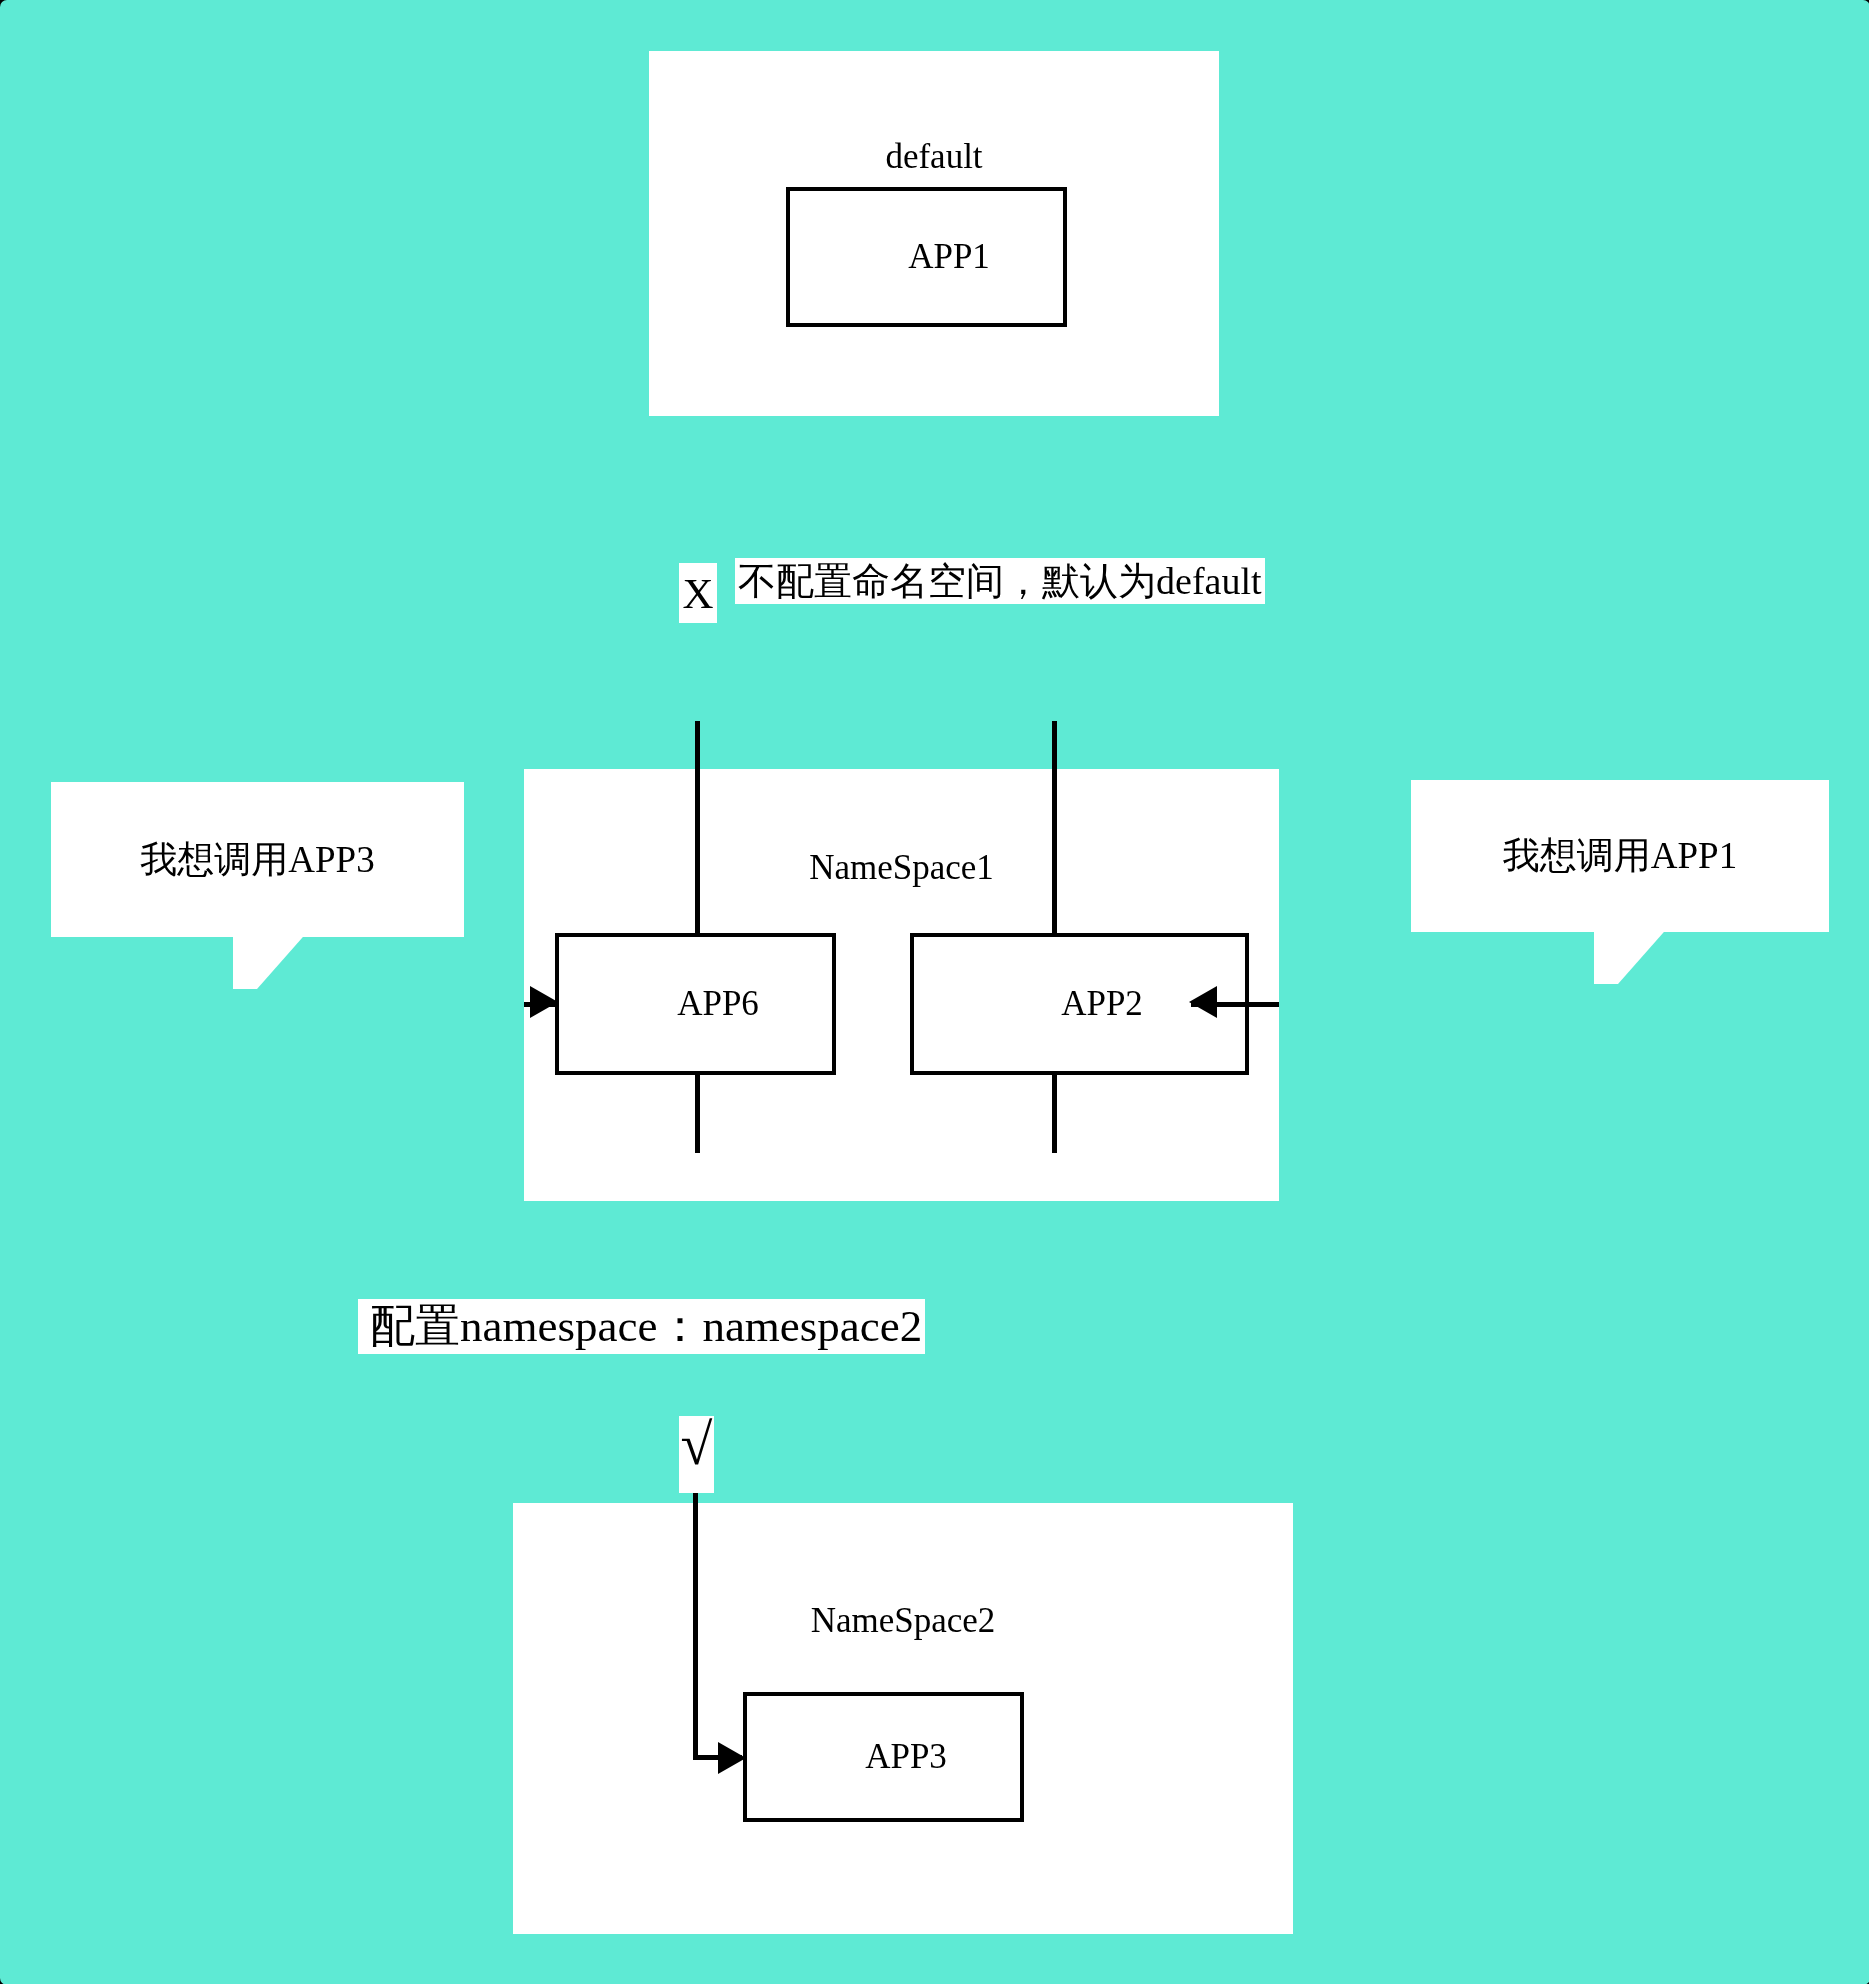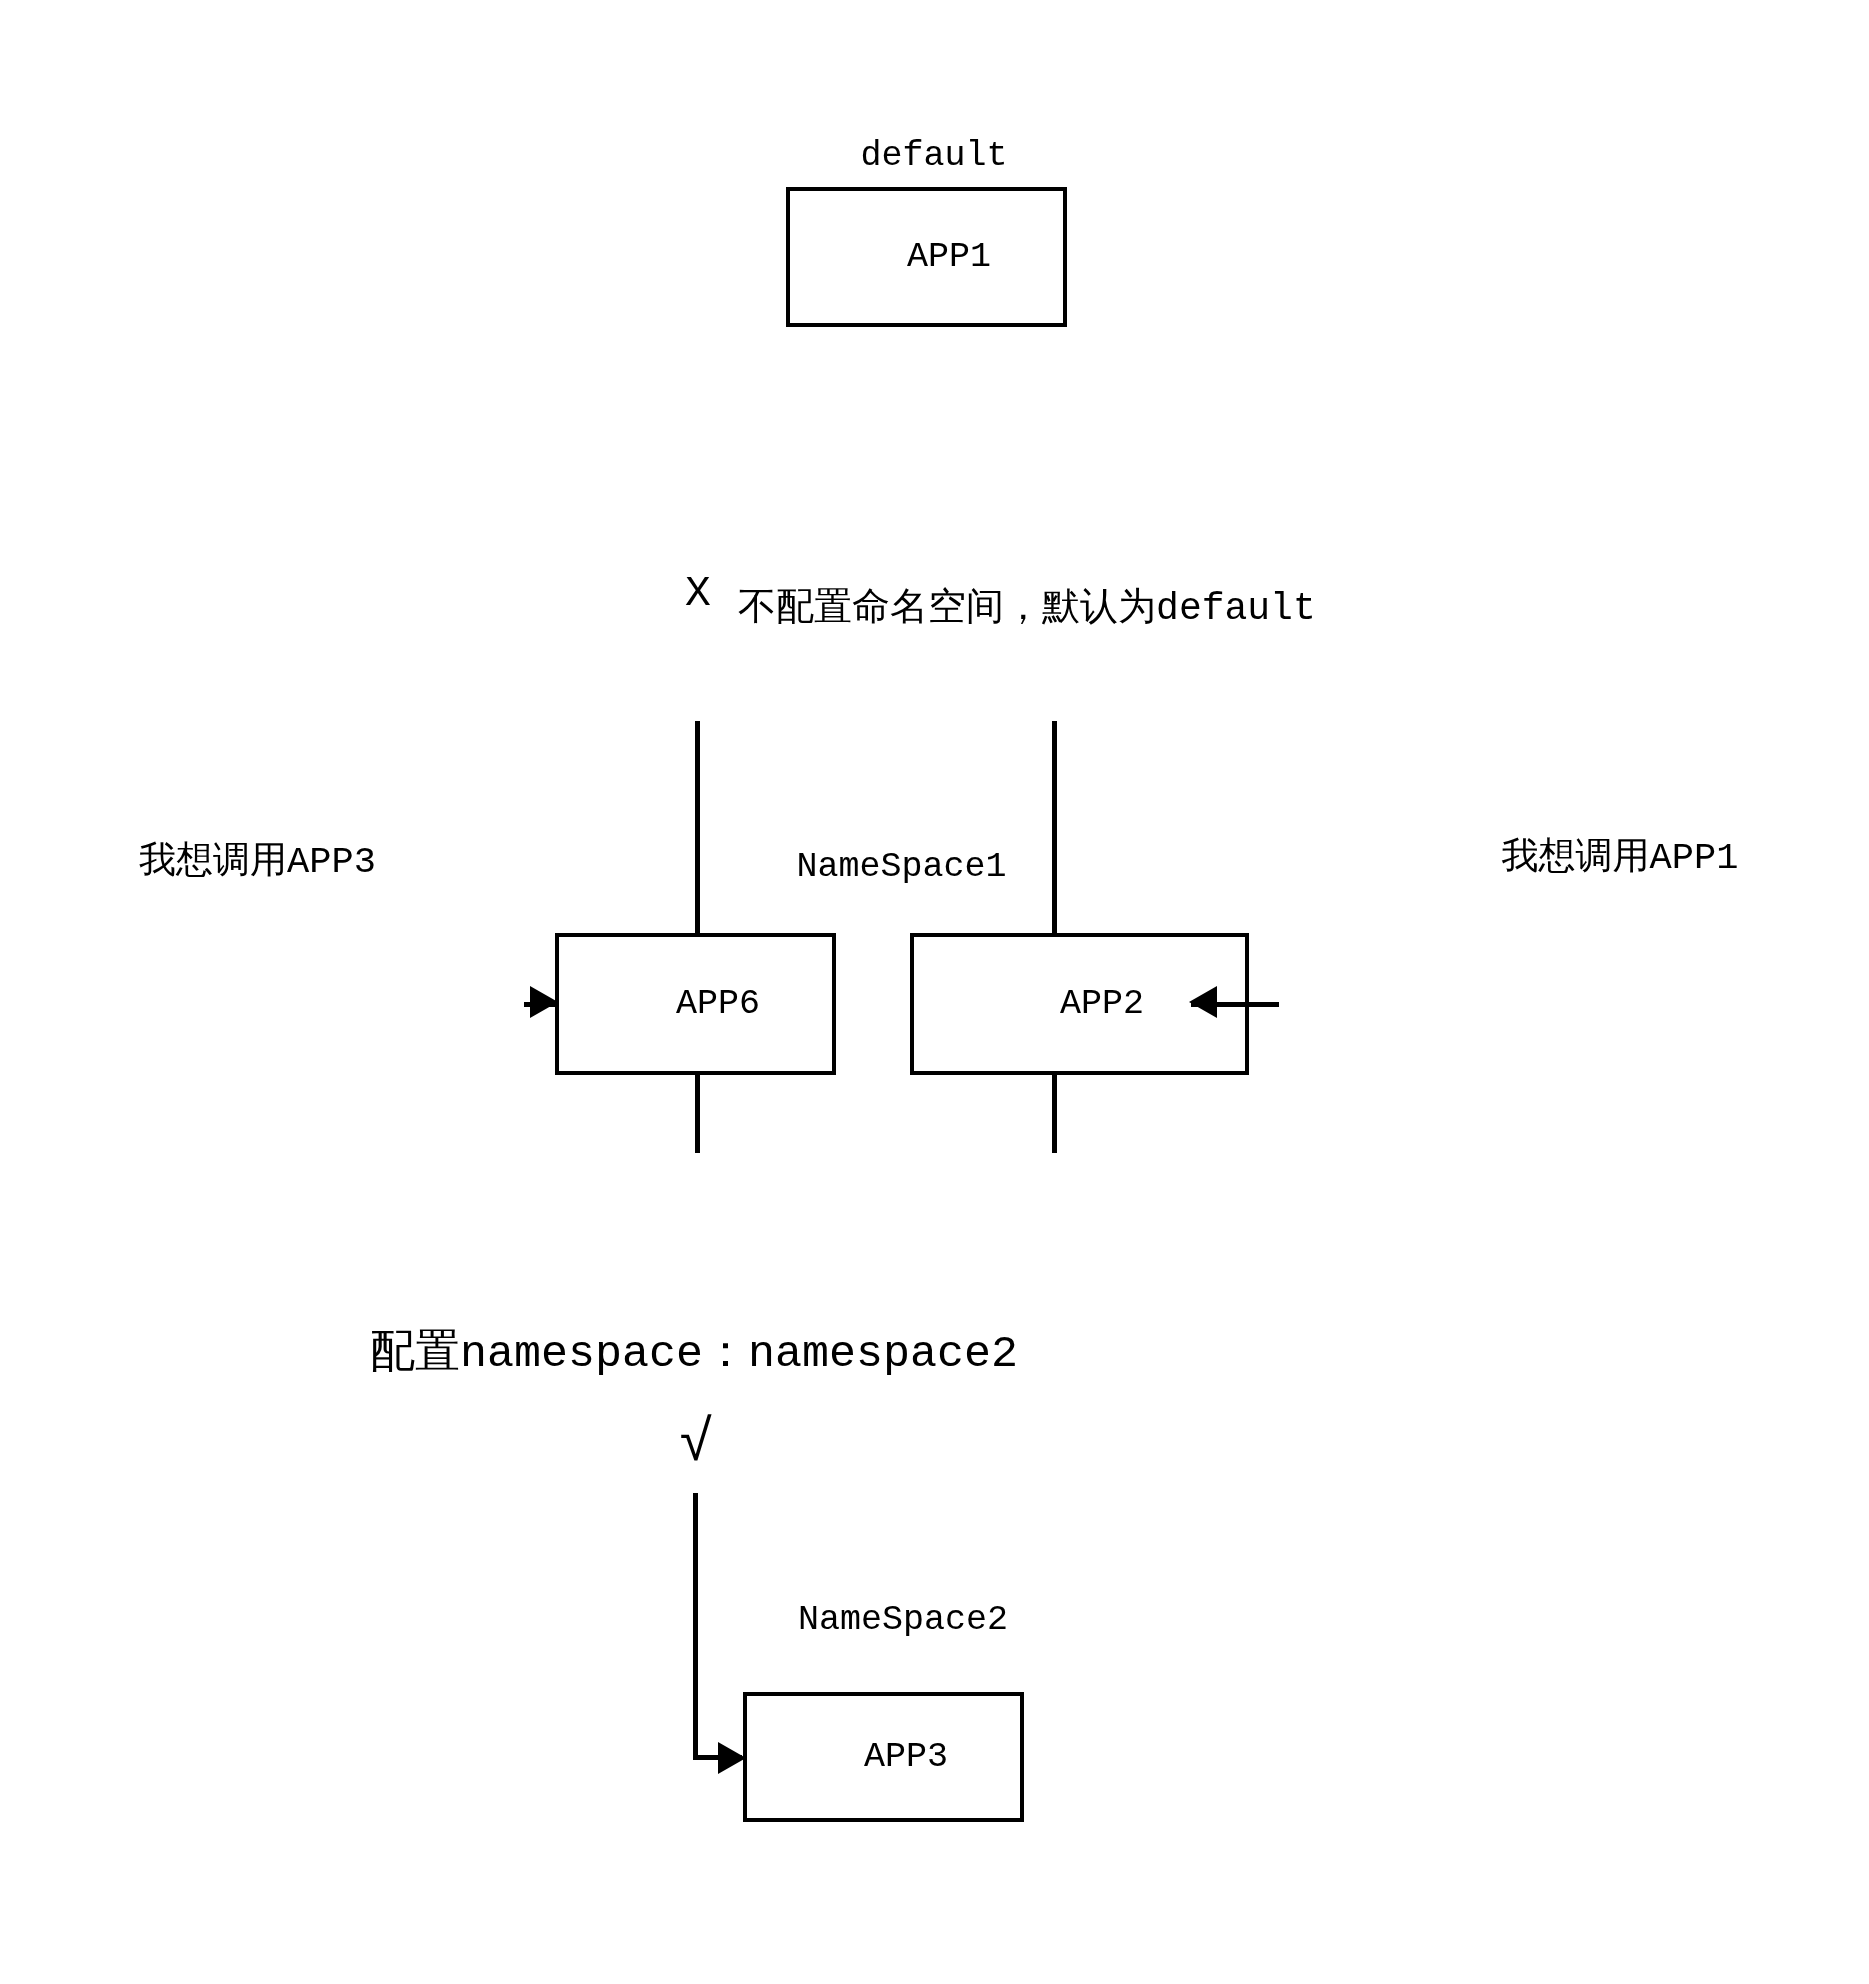--- a/index.html
+++ b/index.html
@@ -4,23 +4,24 @@
 <style>
   html, body {
     margin: 0;
     padding: 0;
     background: #000000;
   }
   #canvas {
     position: relative;
     width: 1870px;
     height: 1985px;
-    background: #ffffff;
+    background: #5eead4;
     overflow: hidden;
-    font-family: Liberation Mono, monospace;
+    font-family: Liberation Serif, serif;
+    border-radius: 7px;
   }
 
   
   .panel {
     position: absolute;
     background: #ffffff;
     box-sizing: border-box;
   }
   .panel-label {
     position: absolute;
@@ -85,21 +86,20 @@
     z-index: 12;
   }
   .chip-mark {
     font-size: 43px;
     line-height: 1;
   }
   .chip-text {
     font-size: 38px;
     line-height: 1;
     padding: 0 3.1px;
-    margin-top: 28px;
   }
 
   
   .bubble {
     position: absolute;
     z-index: 10;
   }
   .bubble-body {
     position: absolute;
     left: 0;

